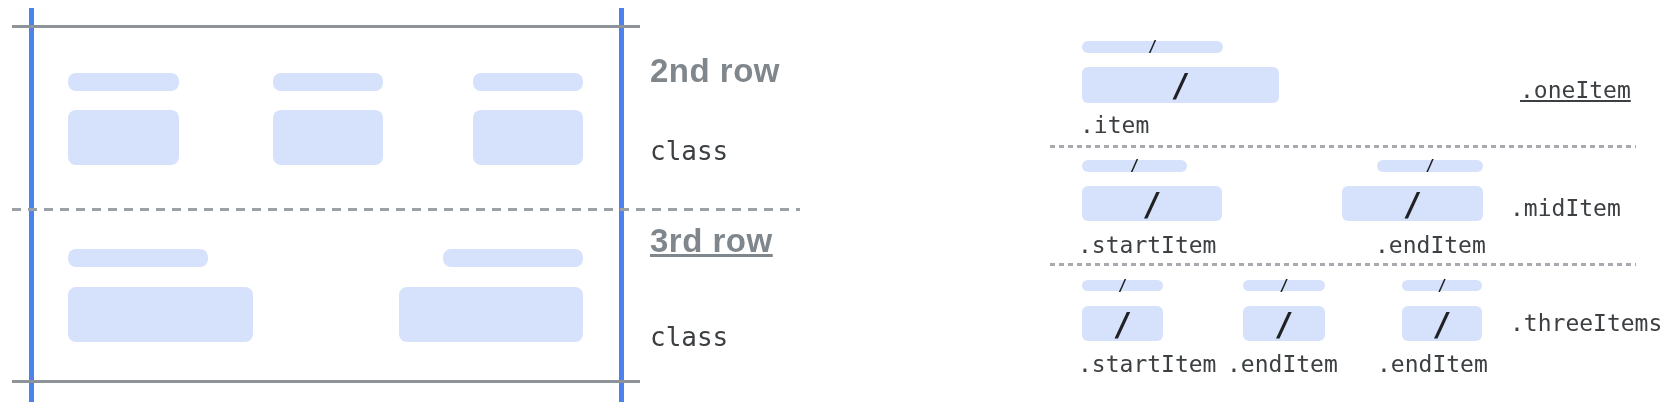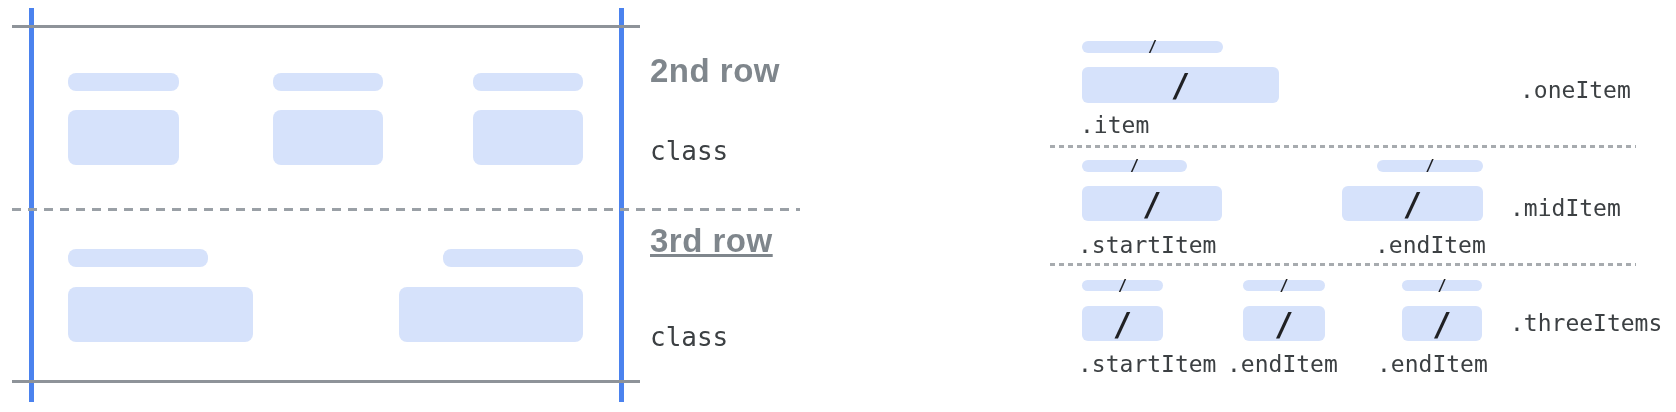--- a/index.html
+++ b/index.html
@@ -77,21 +77,21 @@
   
 </div>
 
 <div class="abs rbar" style="left:1082px;top:41px;width:141px;height:12px;">
   <span class="slash slash-sm">/</span>
 </div>
 <div class="abs rbar" style="left:1082px;top:67px;width:197px;height:36px;">
   <span class="slash slash-lg">/</span>
 </div>
 <div class="abs rlabel" style="left:1080px;top:112px;">.item</div>
-<div class="abs rlabel" style="left:1520px;top:77px;">.oneItem</div>
+<div class="abs rlabel" style="left:1520px;top:77px;text-decoration:underline;">.oneItem</div>
 
 <div class="abs sep" style="top:145px;"></div>
 
 <div class="abs rbar" style="left:1082px;top:160px;width:105px;height:12px;">
   <span class="slash slash-sm">/</span>
 </div>
 <div class="abs rbar" style="left:1082px;top:186px;width:140px;height:35px;">
   <span class="slash slash-lg">/</span>
 </div>
 <div class="abs rbar" style="left:1377px;top:160px;width:106px;height:12px;">

